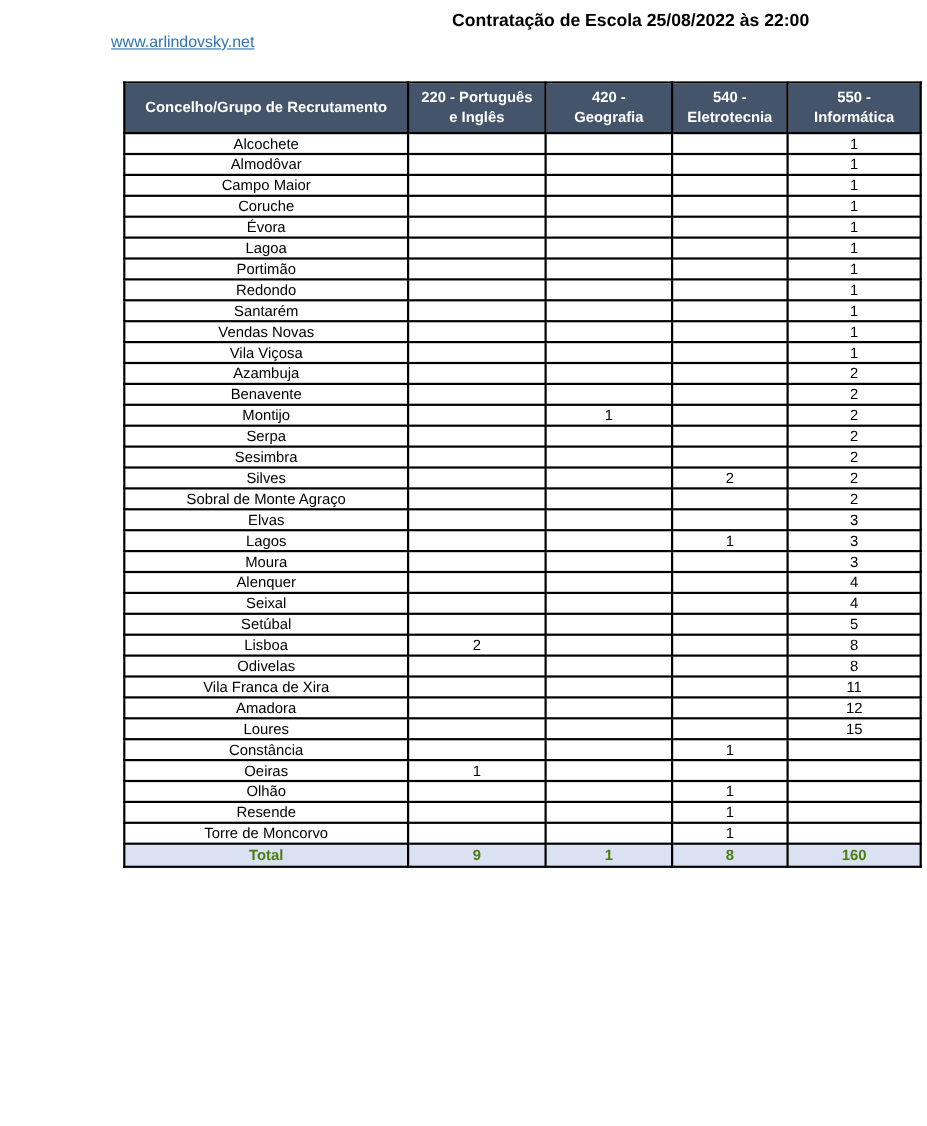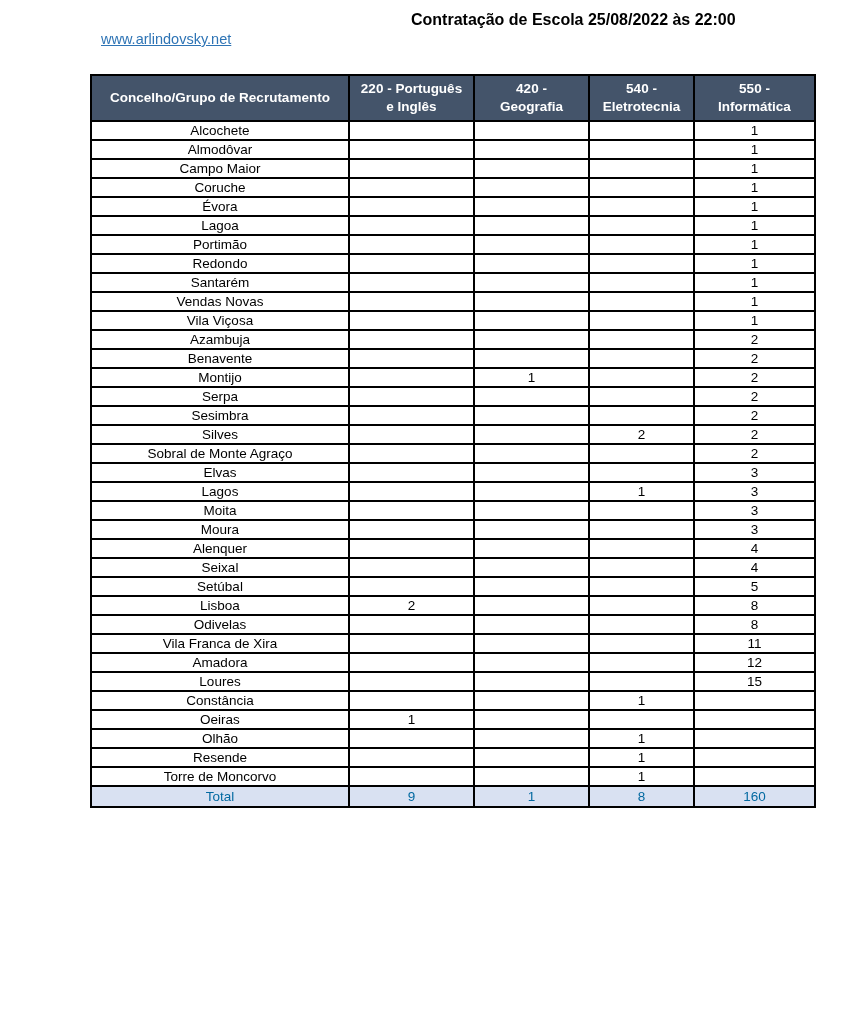--- a/index.html
+++ b/index.html
@@ -30,21 +30,21 @@
     position: absolute;
     left: 367px;
     top: 11px;
     font-size: 16px;
     font-weight: bold;
     color: #000000;
     white-space: nowrap;
   }
   table.main-table {
     position: absolute;
-    left: 46px;
+    left: 68px;
     top: 74px;
     width: 724px;
     border-collapse: collapse;
     table-layout: fixed;
     border: 2px solid #c2410c;
   }
   table.main-table th,
   table.main-table td {
     border: 2px solid #000000;
     text-align: center;
@@ -63,24 +63,24 @@
   }
   tbody td {
     height: 17px;
     font-size: 13.5px;
     color: #000000;
     line-height: 17px;
   }
   tfoot td {
     background: #D9E1F2;
     font-size: 13.5px;
-    font-weight: normal;
+    font-weight: bold;
     height: 19px;
     line-height: 19px;
-    color: #0369a1;
+    color: #4d7c0f;
   }
 </style>
 </head>
 <body>
 
 <div class="page">
 
   <a class="site-link">www.arlindovsky.net</a>
 
   <div class="doc-title">Contratação de Escola 25/08/2022 às 22:00</div>
@@ -241,27 +241,20 @@
           <td>3</td>
         </tr>
         <tr>
           <td>Lagos</td>
           <td></td>
           <td></td>
           <td>1</td>
           <td>3</td>
         </tr>
         <tr>
-          <td>Moita</td>
-          <td></td>
-          <td></td>
-          <td></td>
-          <td>3</td>
-        </tr>
-        <tr>
           <td>Moura</td>
           <td></td>
           <td></td>
           <td></td>
           <td>3</td>
         </tr>
         <tr>
           <td>Alenquer</td>
           <td></td>
           <td></td>

